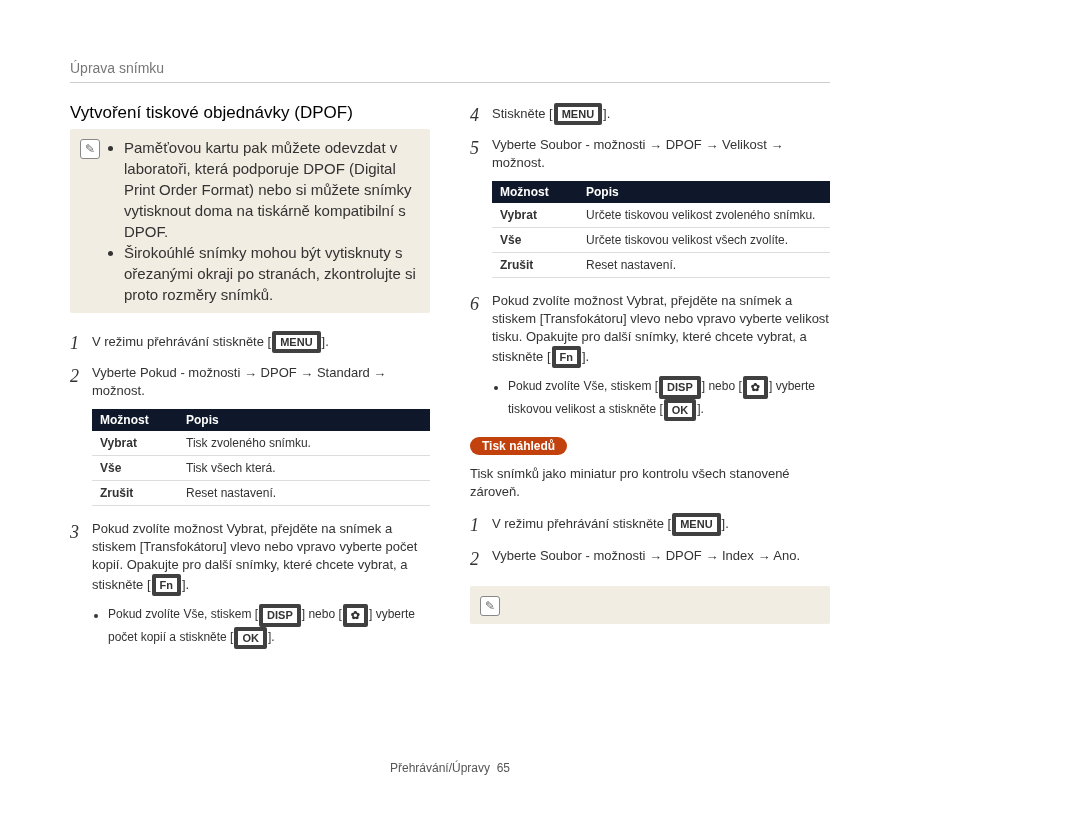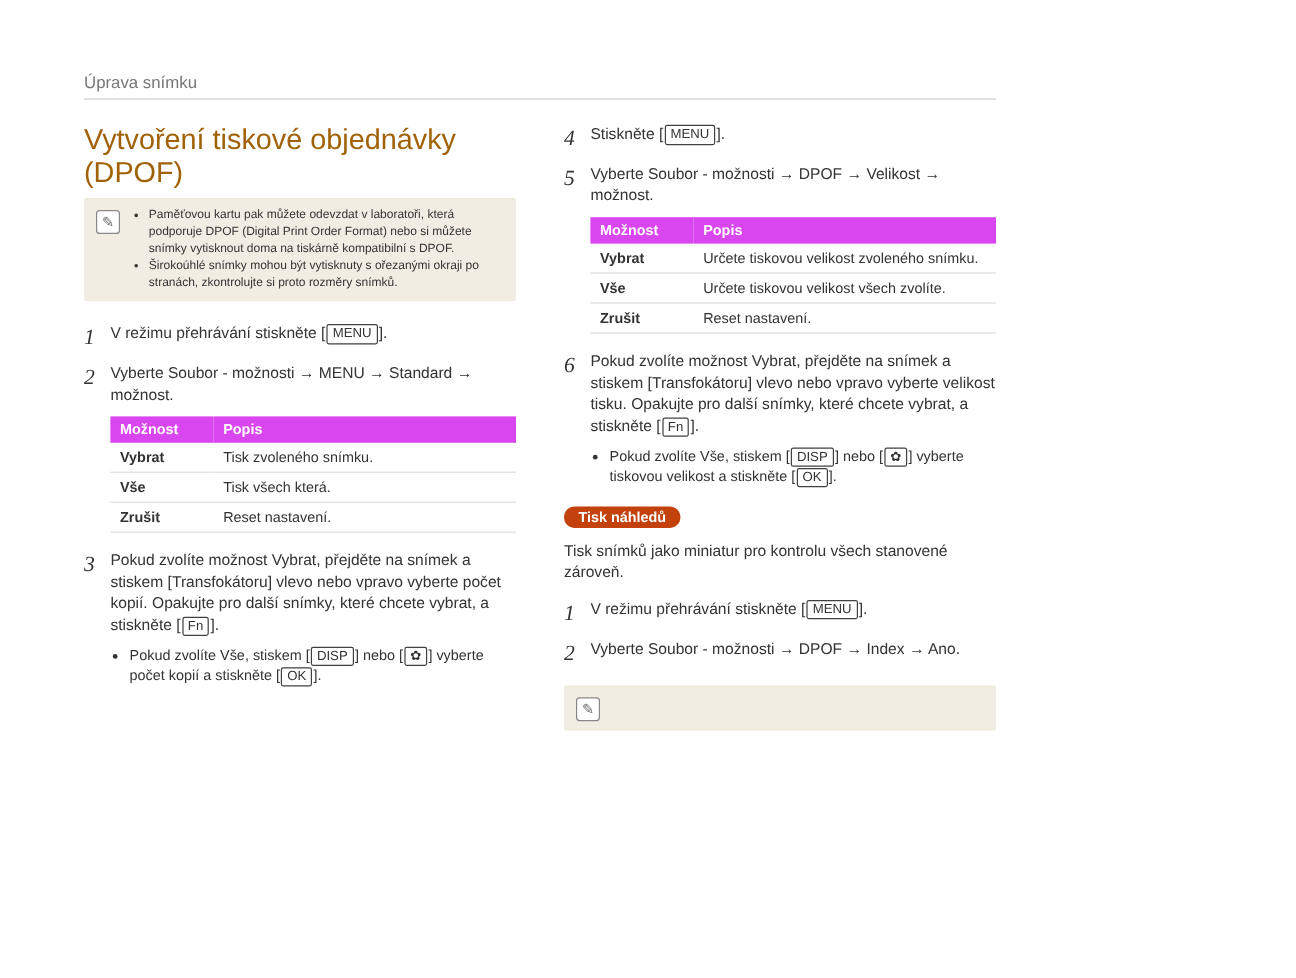--- a/index.html
+++ b/index.html
@@ -27,23 +27,23 @@
   .columns {
     display: flex;
     gap: 40px;
     flex: 1;
   }
   .col {
     flex: 1;
     min-width: 0;
   }
   h2.section-title {
-    color: #a16207;
+    color: #000000;
     font-weight: 400;
-    font-size: 24px;
+    font-size: 17px;
     margin: 0 0 6px 0;
   }
   .intro {
     margin: 0 0 12px 0;
     line-height: 1.4;
   }
   .note-box {
     background: #f2ede2;
     border-radius: 2px;
     display: flex;
@@ -61,21 +61,21 @@
     align-items: center;
     justify-content: center;
     flex-shrink: 0;
     margin-right: 8px;
     margin-top: 2px;
     background: #fff;
   }
   .note-box ul {
     margin: 0;
     padding-left: 16px;
-    font-size: 10px;
+    font-size: 15px;
     line-height: 1.4;
   }
   .note-box .single {
     font-size: 11px;
     line-height: 1.4;
   }
   .step {
     display: flex;
     margin-bottom: 8px;
     line-height: 1.4;
@@ -86,45 +86,45 @@
     font-size: 18px;
     color: #333;
     width: 22px;
     flex-shrink: 0;
   }
   .step-body {
     flex: 1;
   }
   .btn {
     display: inline-block;
-    border: 1px solid #404040;
+    border: 4px solid #404040;
     border-radius: 2px;
     padding: 0 4px;
     font-size: 11px;
-    font-weight: normal;
+    font-weight: bold;
     line-height: 1.3;
     vertical-align: middle;
     margin: 0 1px;
   }
   .sub-bullet {
     margin: 6px 0 0 22px;
     padding-left: 16px;
     font-size: 12px;
     line-height: 1.4;
   }
   .sub-bullet li { margin-bottom: 2px; }
   table.opt {
     border-collapse: collapse;
     width: 100%;
     margin: 6px 0 14px 22px;
     width: calc(100% - 22px);
     font-size: 12px;
   }
   table.opt th {
-    background: #d946ef;
+    background: #0f172a;
     color: #fff;
     text-align: left;
     padding: 4px 8px;
     font-weight: bold;
     font-size: 12px;
   }
   table.opt td {
     border-bottom: 1px solid #ddd;
     padding: 5px 8px;
   }
@@ -171,21 +171,21 @@
       <div class="step">
         <span class="step-num">1</span>
         <span class="step-body">
           <span>V režimu přehrávání stiskněte [</span><span class="btn">MENU</span><span>].</span>
         </span>
       </div>
 
       <div class="step">
         <span class="step-num">2</span>
         <span class="step-body">
-          <span>Vyberte </span><b>Soubor - možnosti → MENU → Standard</b><span> → možnost.</span>
+          <span>Vyberte </span><b>Pokud - možnosti → DPOF → Standard</b><span> → možnost.</span>
         </span>
       </div>
 
       <table class="opt">
         <thead>
           <tr>
             <th>Možnost</th>
             <th>Popis</th>
           </tr>
         </thead>
@@ -292,14 +292,17 @@
       </div>
 
       <div class="note-box" style="margin-top:14px;">
         <span class="note-icon">✎</span>
       </div>
 
     </div>
 
   </div>
 
+  <div class="footer">
+    <span>Přehrávání/Úpravy</span>&nbsp;&nbsp;<span>65</span>
+  </div>
 
 </div>
 
 </body></html>

